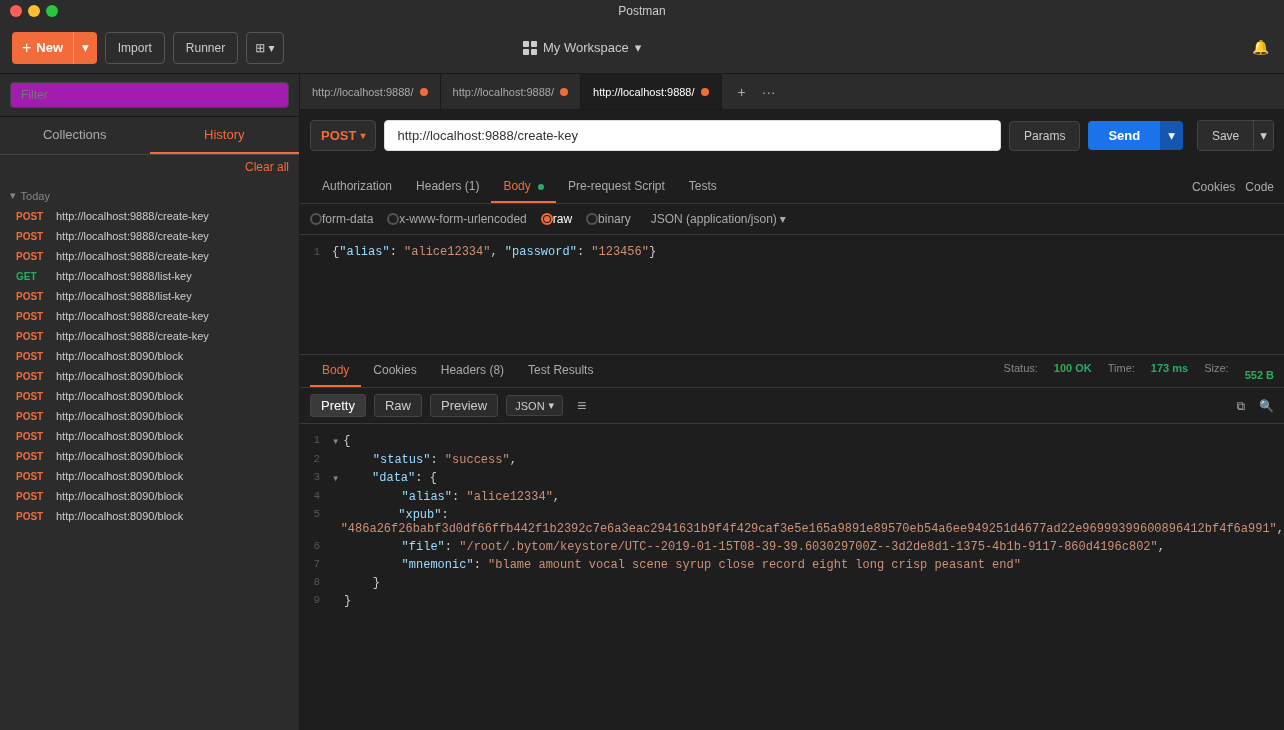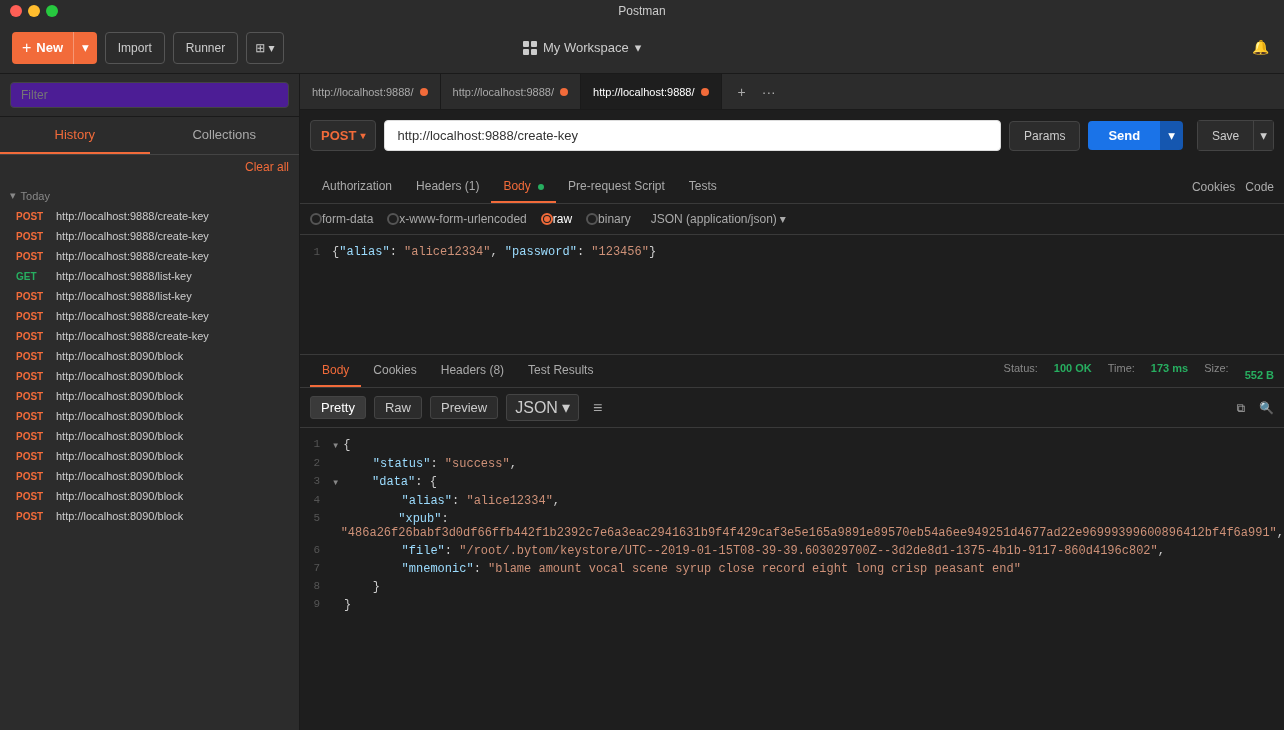--- a/index.html
+++ b/index.html
@@ -23,21 +23,21 @@
     .workspace-icon span { background: #ccc; border-radius: 1px; }
     .toolbar-right { margin-left: auto; display: flex; align-items: flex-end; gap: 26px; flex-direction: column; }
     .sign-in-btn { border: 1px solid #555; background: transparent; color: #ccc; border-radius: 4px; padding: 6px 14px; cursor: pointer; font-size: 12px; }
 
     
     .main-layout { display: flex; height: calc(730px - 22px - 52px); }
 
     
     .sidebar { width: 300px; background: #2c2c2c; border-right: 1px solid #1a1a1a; display: flex; flex-direction: column; flex-shrink: 0; }
     .sidebar-search { padding: 8px 10px; border-bottom: 1px solid #1a1a1a; }
-    .sidebar-search input { width: 100%; background: #4c1d95; border: 1px solid #444; border-radius: 4px; padding: 5px 10px; color: #ccc; font-size: 12px; }
+    .sidebar-search input { width: 100%; background: #a21caf; border: 1px solid #444; border-radius: 4px; padding: 5px 10px; color: #ccc; font-size: 12px; }
     .sidebar-tabs { display: flex; border-bottom: 1px solid #444; }
     .sidebar-tab { flex: 1; padding: 10px; text-align: center; cursor: pointer; font-size: 13px; color: #aaa; border-bottom: 2px solid transparent; }
     .sidebar-tab.active { color: #f26b3a; border-bottom: 2px solid #f26b3a; }
     .sidebar-actions { display: flex; justify-content: flex-end; padding: 5px 10px; }
     .clear-all { color: #f26b3a; cursor: pointer; font-size: 12px; background: none; border: none; }
     .sidebar-content { overflow-y: auto; flex: 1; }
     .history-group { padding: 6px 10px; }
     .history-group-label { font-size: 11px; color: #888; padding: 4px 0; display: flex; align-items: center; gap: 5px; }
     .history-item { display: flex; align-items: center; gap: 8px; padding: 4px 6px; cursor: pointer; border-radius: 3px; }
     .method-badge { font-size: 10px; font-weight: 700; min-width: 32px; }
@@ -100,21 +100,21 @@
     .resp-tab { padding: 8px 12px; cursor: pointer; font-size: 12px; color: #aaa; border-bottom: 2px solid transparent; }
     .resp-tab.active { color: #f26b3a; border-bottom: 2px solid #f26b3a; }
     .resp-status { margin-left: auto; display: flex; gap: 16px; font-size: 11px; }
     .status-ok { color: #27ae60; font-weight: 600; }
     .status-label { color: #888; }
 
     
     .resp-format-bar { display: flex; align-items: center; gap: 8px; padding: 6px 10px; background: #1e1e1e; border-bottom: 1px solid #3a3a3a; }
     .resp-format-btn { background: #2c2c2c; border: 1px solid #444; color: #ccc; border-radius: 3px; padding: 3px 10px; cursor: pointer; font-size: 13px; }
     .resp-format-btn.active { background: #3a3a3a; color: #fff; }
-    .resp-format-select { background: #2c2c2c; border: 1px solid #444; color: #ccc; border-radius: 3px; padding: 3px 8px; cursor: pointer; font-size: 16px; display: flex; align-items: center; gap: 4px; }
+    .resp-format-select { background: #2c2c2c; border: 1px solid #444; color: #ccc; border-radius: 3px; padding: 3px 8px; cursor: pointer; font-size: 11px; display: flex; align-items: center; gap: 4px; }
     .resp-format-right { margin-left: auto; display: flex; gap: 8px; }
 
     
     .resp-code { flex: 1; background: #1e1e1e; padding: 8px 0; font-family: 'Courier New', monospace; font-size: 12px; overflow-y: auto; }
     .resp-line { display: flex; padding: 2px 0; }
     .resp-line-num { color: #555; min-width: 32px; text-align: right; padding-right: 12px; font-size: 11px; user-select: none; }
     .fold-arrow { color: #888; margin-right: 4px; cursor: pointer; }
 
     
     .env-selector { display: flex; align-items: center; gap: 4px; background: #2c2c2c; border: 1px solid #444; border-radius: 4px; padding: 4px 10px; cursor: pointer; font-size: 12px; color: #aaa; min-width: 160px; }
@@ -175,22 +175,22 @@
   </div>
 </div>
 
 <div class="main-layout">
 
   <div class="sidebar">
     <div class="sidebar-search">
       <input type="text" placeholder="Filter" style="">
     </div>
     <div class="sidebar-tabs">
+      <div class="sidebar-tab">Collections</div>
       <div class="sidebar-tab active">History</div>
-      <div class="sidebar-tab">Collections</div>
     </div>
     <div class="sidebar-actions">
       <button class="clear-all">Clear all</button>
     </div>
     <div class="sidebar-content">
       <div class="history-group">
         <div class="history-group-label">
           <span>▾</span>
           <span>Today</span>
         </div>

